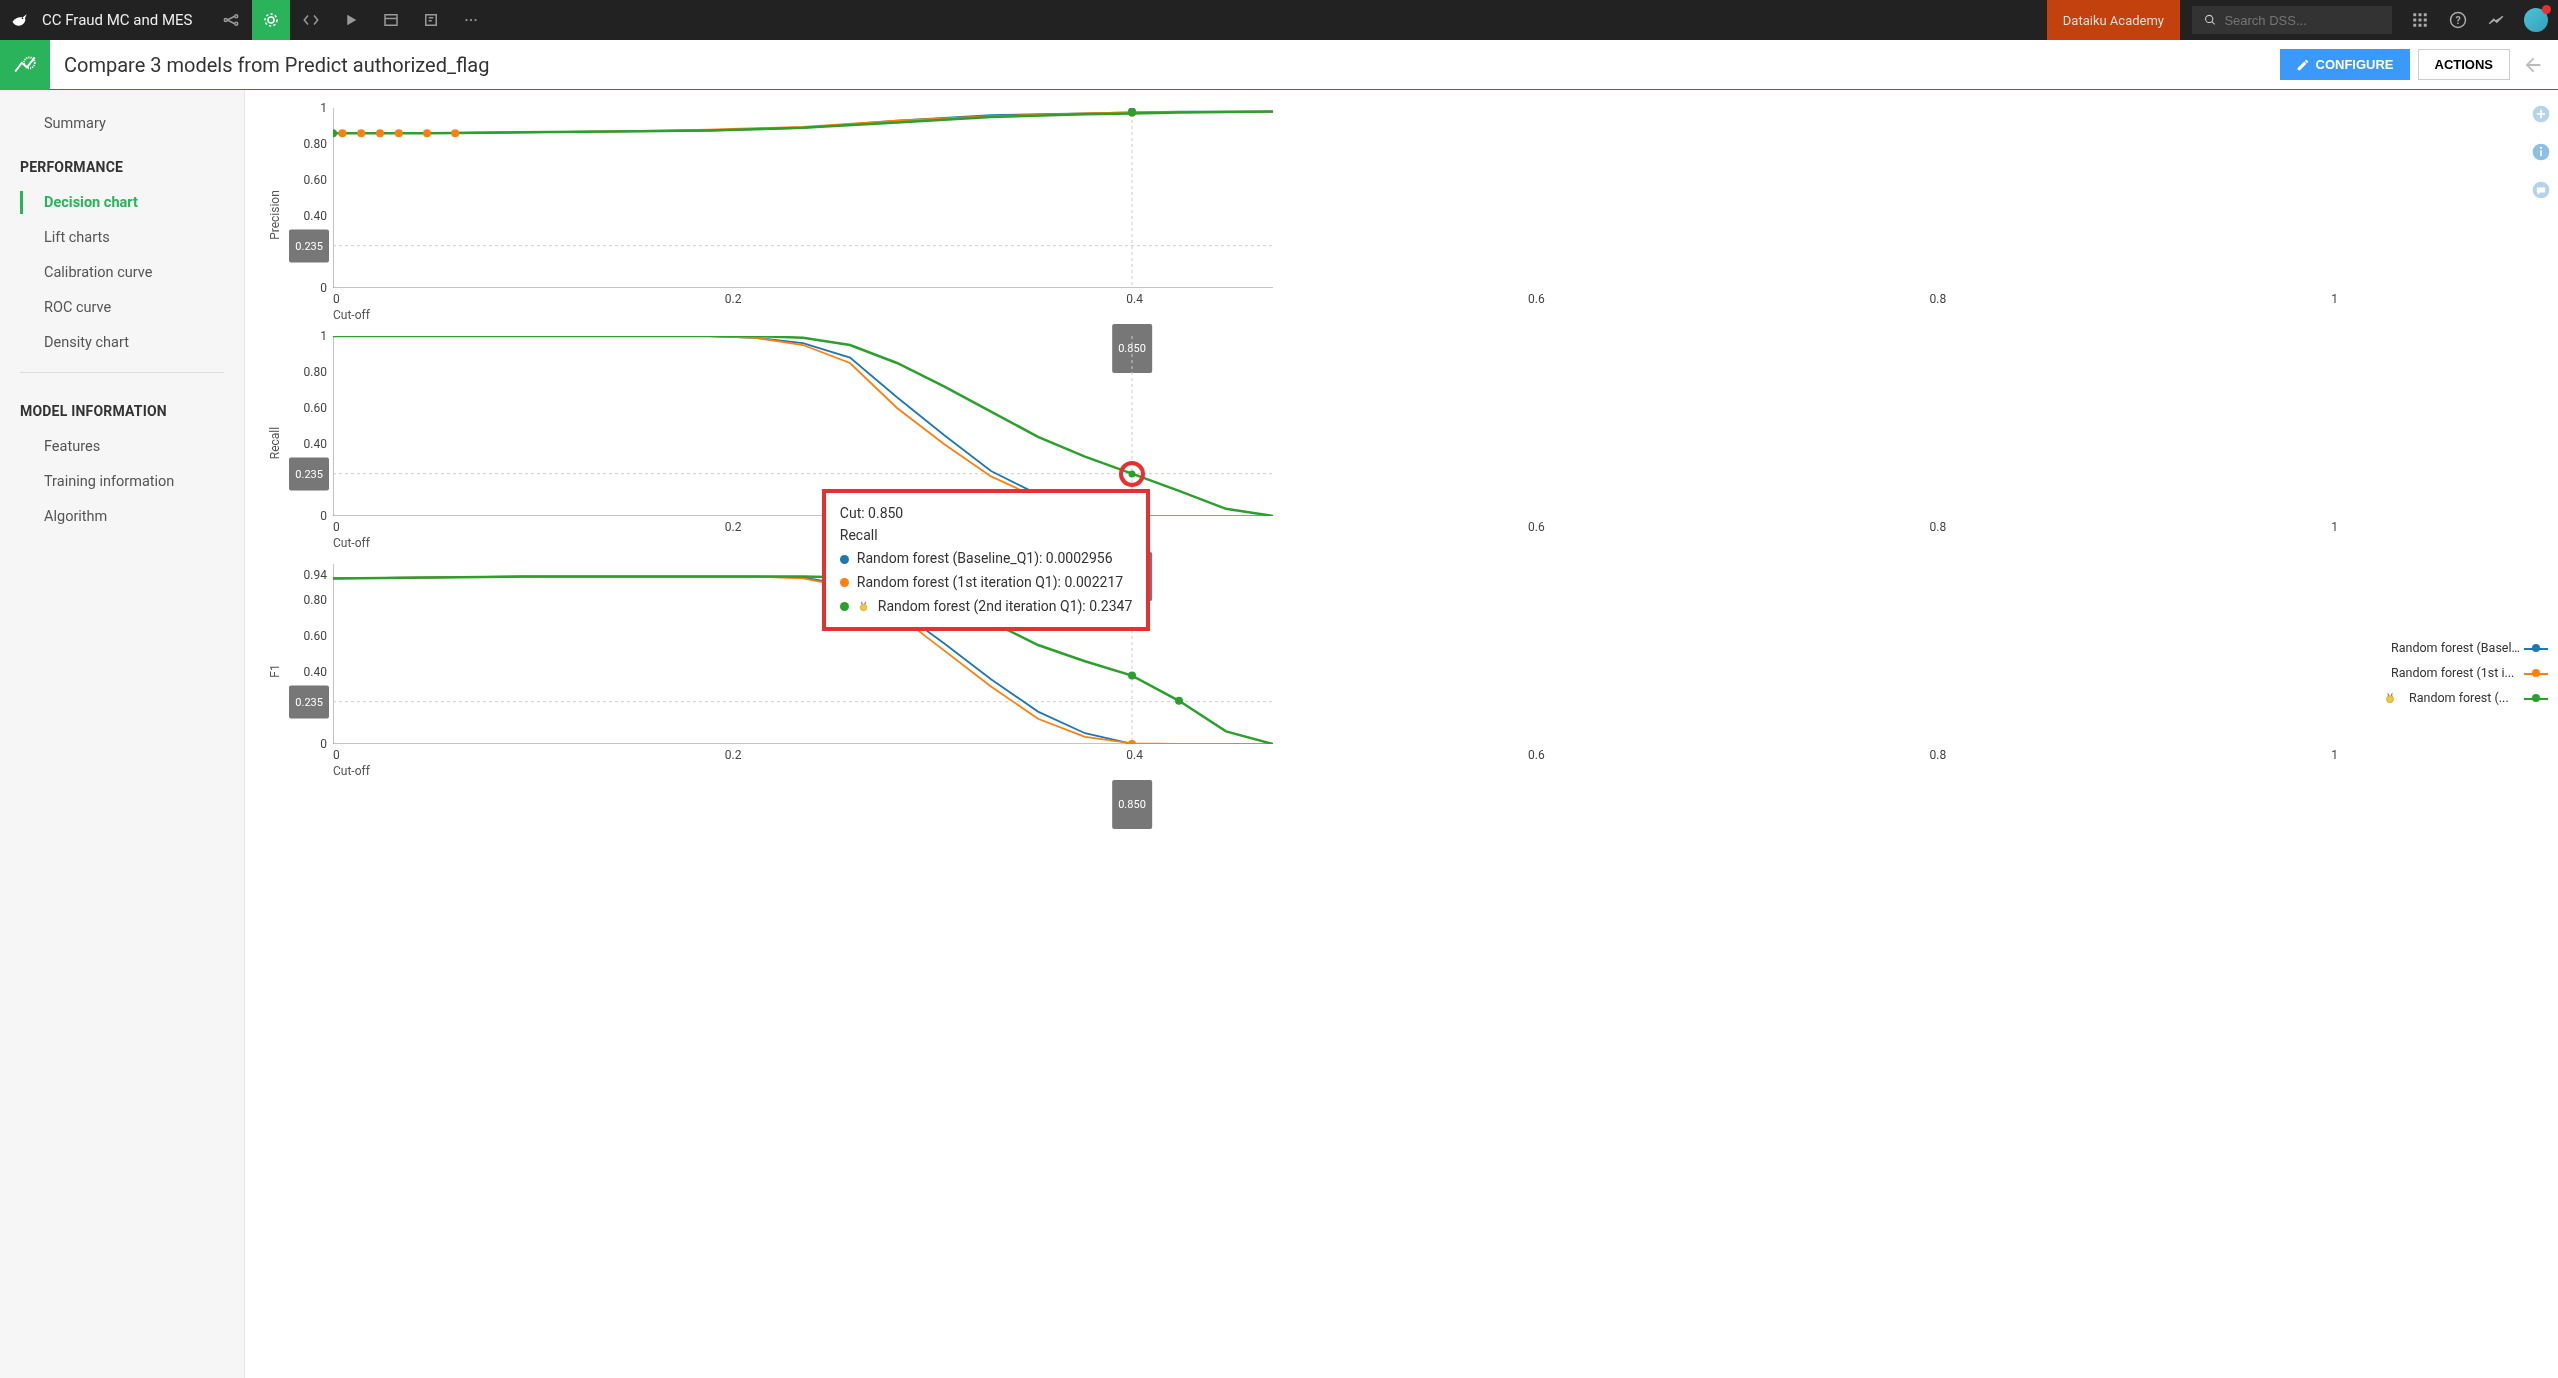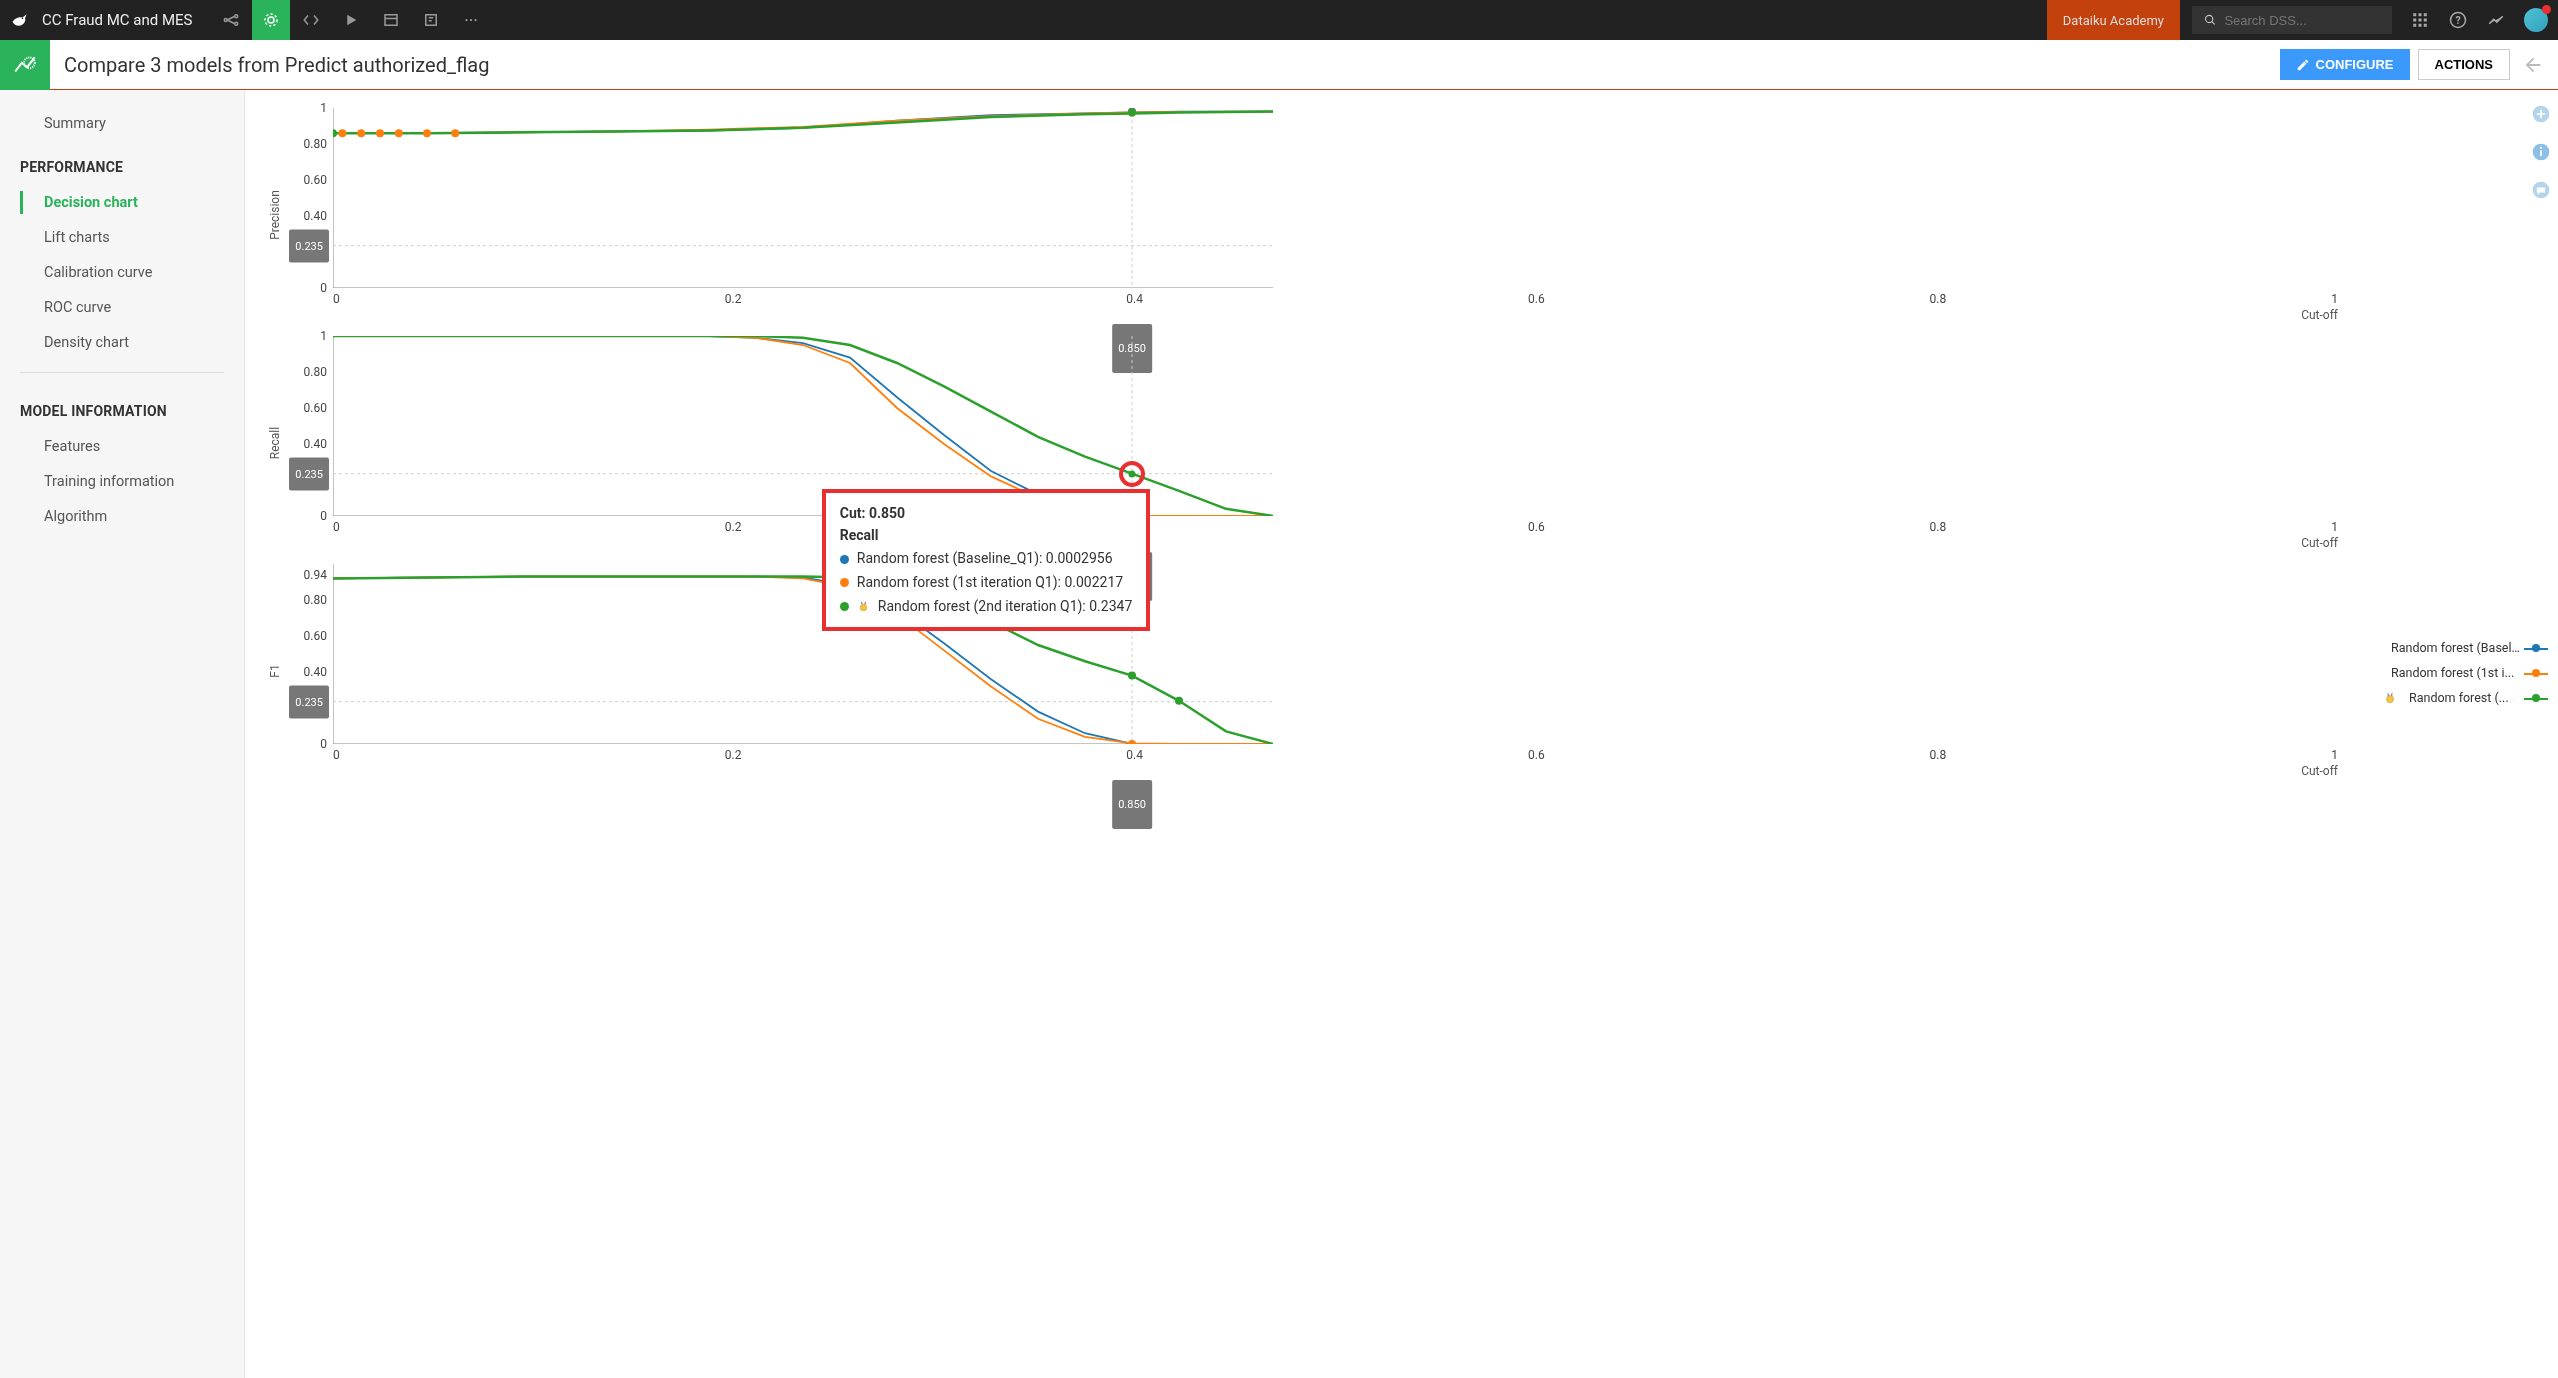--- a/index.html
+++ b/index.html
@@ -45,33 +45,33 @@
 
 .chart-block { display: flex; margin-bottom: 14px; position: relative; }
 .y-label { width: 20px; display: flex; align-items: center; justify-content: center; }
 .y-label span { transform: rotate(-90deg); font-size: 12px; color: #555; white-space: nowrap; }
 .y-ticks { width: 48px; position: relative; text-align: right; padding-right: 6px; }
 .y-ticks .tick { position: absolute; right: 6px; font-size: 12px; color: #444; transform: translateY(50%); }
 .y-ref { position: absolute; right: 4px; background: #777; color: #fff; font-size: 11px; padding: 10px 6px; border-radius: 2px; transform: translateY(50%); }
 .plot { flex: 1; position: relative; }
 .plot svg { display: block; }
 .x-ticks { display: flex; justify-content: space-between; font-size: 12px; color: #444; margin-top: 4px; padding: 0 0; }
-.x-label { text-align: right; font-size: 12px; color: #555; margin-top: 2px; }
+.x-label { text-align: left; font-size: 12px; color: #555; margin-top: 2px; }
 .x-ref { position: absolute; background: #777; color: #fff; font-size: 11px; padding: 18px 6px; border-radius: 2px; top: 100%; margin-top: 2px; transform: translateX(-50%); }
 
 .legend-panel { position: absolute; right: 10px; top: 550px; width: 165px; font-size: 12.5px; }
 .legend-row { display: flex; align-items: center; margin-bottom: 10px; cursor: pointer; }
 .legend-label { flex: 1; white-space: nowrap; overflow: hidden; text-overflow: ellipsis; margin-left: 8px; }
 .legend-swatch { width: 24px; height: 14px; margin-left: 4px; display: flex; align-items: center; position: relative; flex-shrink: 0; }
 .legend-swatch::before { content: ''; position: absolute; left: 0; right: 0; top: 50%; height: 2px; background: var(--c); }
 .legend-swatch::after { content: ''; position: absolute; left: 50%; top: 50%; width: 8px; height: 8px; background: var(--c); border-radius: 50%; transform: translate(-50%,-50%); }
 .medal { width: 14px; height: 14px; margin-right: 4px; }
 
 .tooltip-box { position: absolute; background: #fff; border: 4px solid #e83030; padding: 10px 14px; font-size: 14px; z-index: 10; line-height: 1.55; }
-.tooltip-box .tt-title { font-weight: 700; }
+.tooltip-box .tt-title { font-weight: 400; }
 .tooltip-box .tt-row { display: flex; align-items: center; gap: 8px; margin-top: 2px; }
 .tooltip-box .tt-dot { width: 9px; height: 9px; border-radius: 50%; flex-shrink: 0; }
 .tt-medal { width: 13px; height: 13px; }
 
 .highlight-ring { position: absolute; width: 26px; height: 26px; border: 4px solid #e83030; border-radius: 50%; transform: translate(-50%,-50%); z-index: 5; }
 .highlight-ring::after { content: ''; position: absolute; left: 50%; top: 50%; width: 7px; height: 7px; background: #2ca02c; border-radius: 50%; transform: translate(-50%,-50%); }
 
 .right-rail { position: absolute; right: 0; top: 0; width: 34px; padding-top: 14px; display: flex; flex-direction: column; align-items: center; gap: 18px; }
 .rail-ico { width: 20px; height: 20px; cursor: pointer; }
 .rail-ico.plus { fill: #b5d4ec; }

